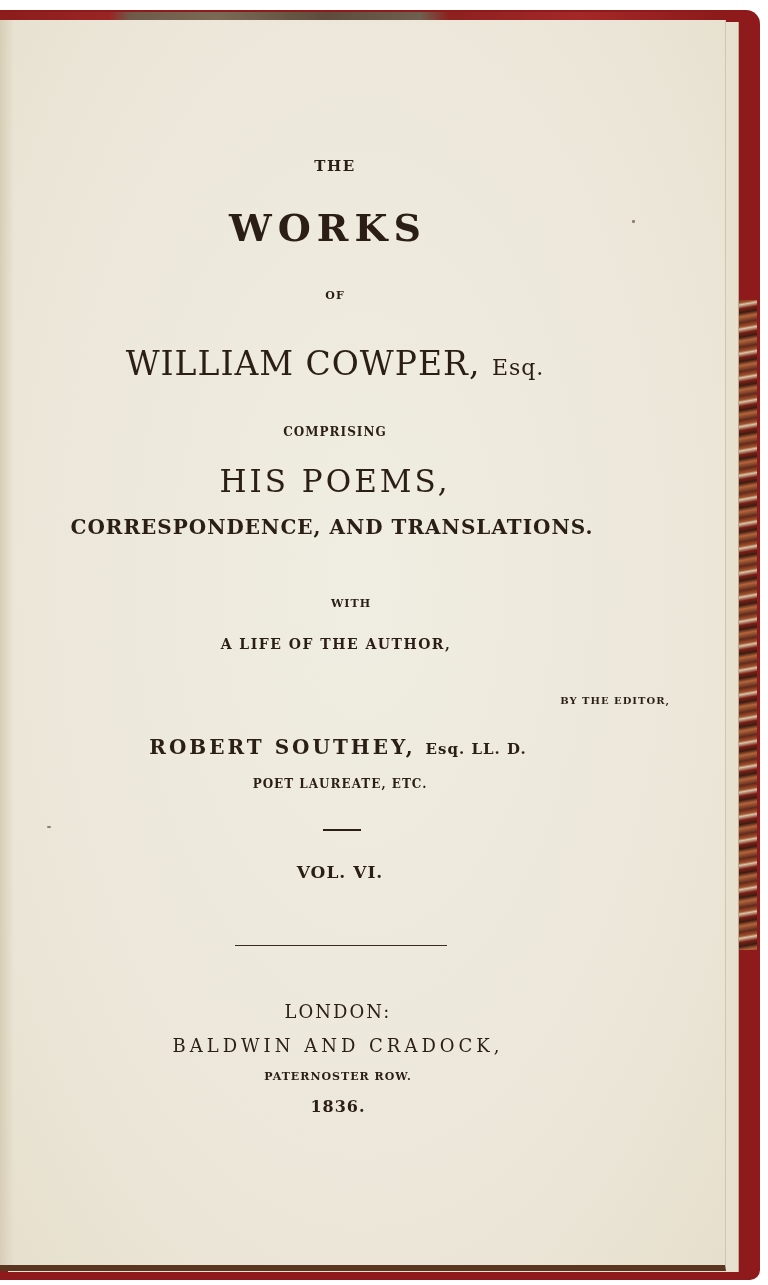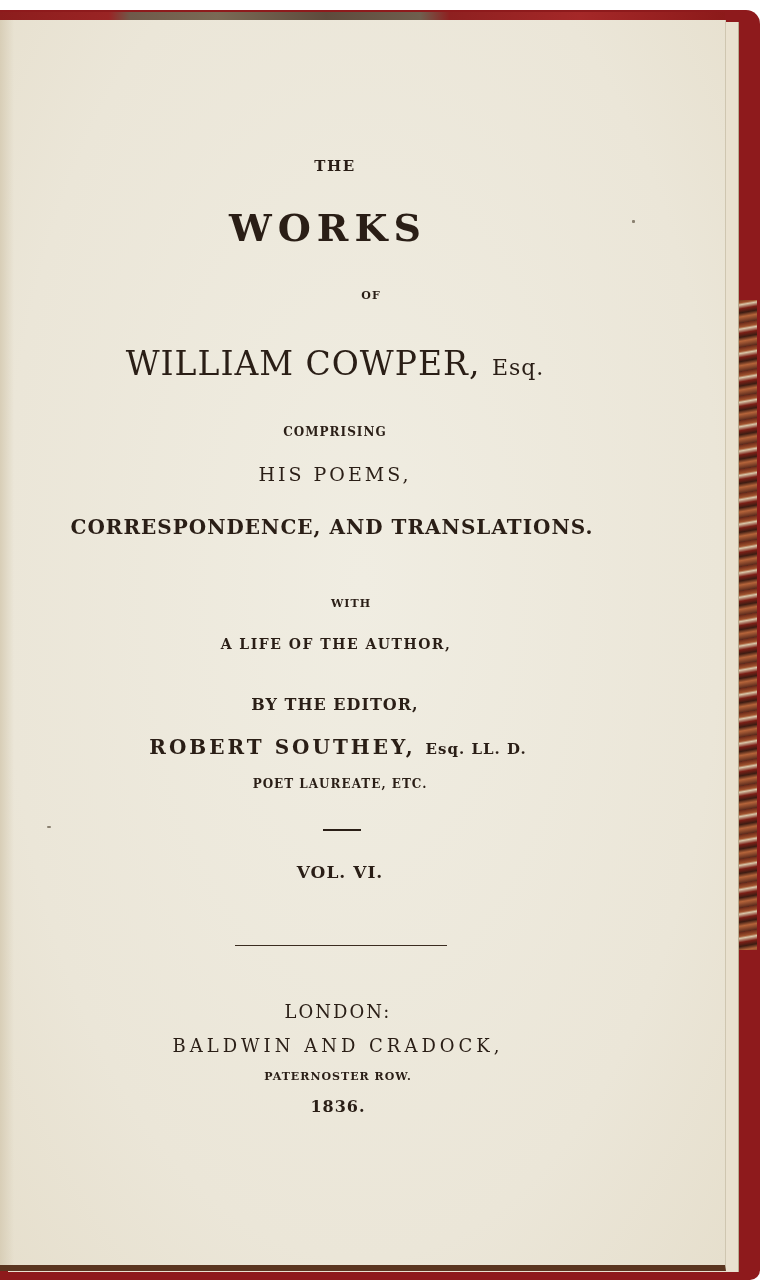--- a/index.html
+++ b/index.html
@@ -79,29 +79,29 @@
     }
     .line {
       position: absolute;
       left: 0;
       width: 670px;
       text-align: center;
       white-space: nowrap;
     }
     .the { top: 157px; font-size: 15px; letter-spacing: 1.5px; font-weight: bold; }
     .works { top: 205px; font-size: 38px; letter-spacing: 6px; font-weight: bold; left: -7px; }
-    .of { top: 289px; font-size: 11px; letter-spacing: 1px; font-weight: bold; padding-left: 36px; }
+    .of { top: 289px; font-size: 11px; letter-spacing: 1px; font-weight: bold; }
     .author { top: 344px; font-size: 33px; letter-spacing: 1px; }
     .author .small { font-size: 22px; }
     .comprising { top: 425px; font-size: 12px; letter-spacing: 1px; font-weight: bold; }
-    .poems { top: 463px; font-size: 19px; letter-spacing: 3px; }
+    .poems { top: 463px; font-size: 31px; letter-spacing: 3px; }
     .corr { top: 515px; font-size: 20px; letter-spacing: 1px; font-weight: bold; left: -3px; }
     .with { top: 597px; font-size: 11px; letter-spacing: 1px; font-weight: bold; padding-left: 16px; }
     .life { top: 636px; font-size: 14px; letter-spacing: 1.5px; font-weight: bold; left: 1px; }
-    .byed { top: 695px; font-size: 16px; letter-spacing: 1px; font-weight: bold; }
+    .byed { top: 695px; font-size: 10px; letter-spacing: 1px; font-weight: bold; text-align: right; }
     .southey { top: 735px; font-size: 20px; letter-spacing: 3px; font-weight: bold; left: 3px; }
     .southey .small { font-size: 15px; letter-spacing: 1px; }
     .laureate { top: 777px; font-size: 12px; letter-spacing: 1px; font-weight: bold; left: 5px; }
     .rule-short {
       position: absolute;
       left: 323px;
       top: 829px;
       width: 38px;
       height: 2px;
       background: #2a1e16;

